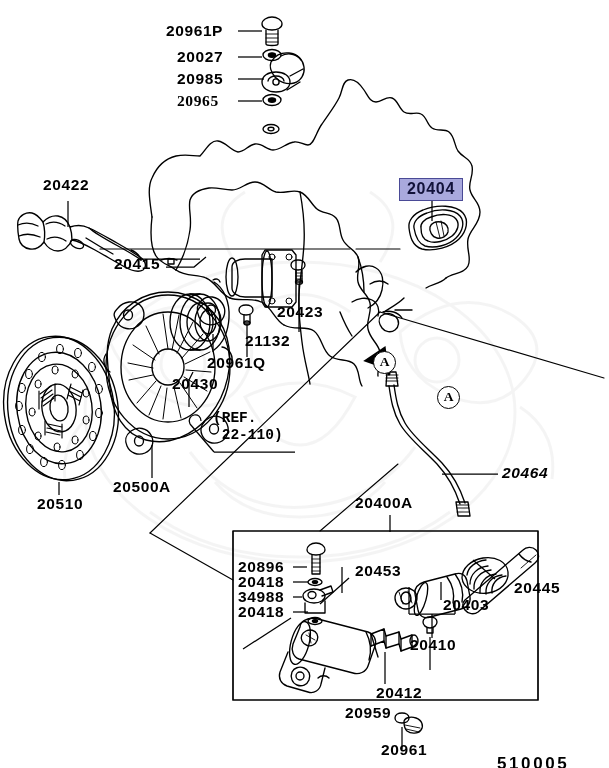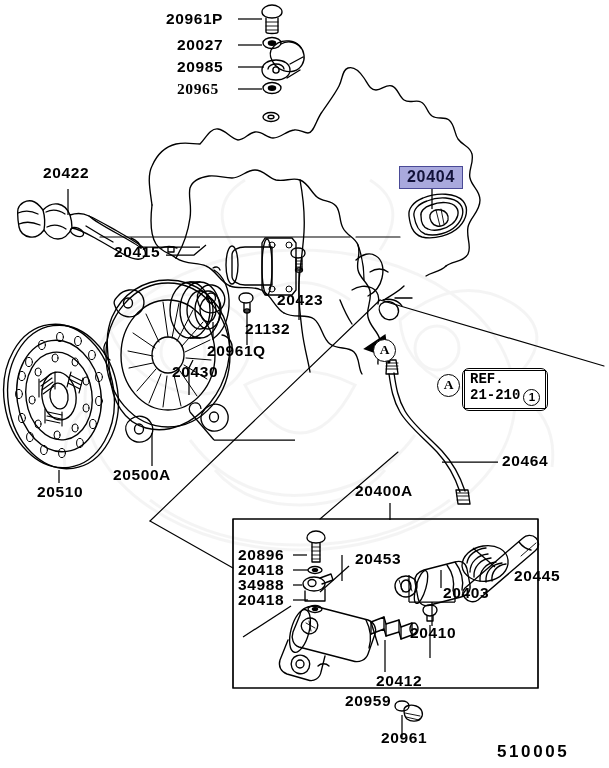--- a/index.html
+++ b/index.html
@@ -2,21 +2,21 @@
 <html><head>
 <meta charset="utf-8">
 <title>Parts Diagram 510005</title>
 <style>
   html,body{margin:0;padding:0;background:#ffffff;}
   body{
     width:609px;height:768px;position:relative;overflow:hidden;
     font-family:"Liberation Sans", sans-serif;
     color:#000;
   }
-  #stage{position:absolute;left:0;top:0;width:609px;height:644px;}
+  #stage{position:absolute;left:0;top:12px;width:609px;height:644px;}
   svg.layer{position:absolute;left:0;top:0;width:609px;height:768px;}
 
   .lbl{
     position:absolute;
     font-family:"Liberation Sans", sans-serif;
     font-size:15.5px;
     font-weight:700;
     letter-spacing:0.6px;
     color:#000;
     white-space:nowrap;
@@ -535,32 +535,27 @@
   <div class="lbl" style="left:114px;top:244px;">20415</div>
   <div class="lbl" style="left:277px;top:292px;">20423</div>
   <div class="lbl" style="left:245px;top:321px;">21132</div>
   <div class="lbl" style="left:207px;top:343px;">20961Q</div>
   <div class="lbl" style="left:172px;top:364px;">20430</div>
   <div class="lbl" style="left:113px;top:467px;">20500A</div>
   <div class="lbl" style="left:37px;top:484px;">20510</div>
 
   <div class="hl" style="left:399px;top:166px;">20404</div>
 
+  <div class="ref2" style="left:213px;top:398px;"><span>(REF.</span><br><span> 22-110)</span></div>
 
   <div class="circA" style="left:373px;top:339px;">A</div>
   <div class="circA" style="left:437px;top:374px;">A</div>
 
-  <div class="refbox" style="left:462px;top:368px;">
-    <div class="inner refmono">
-      <span class="r1">REF.</span>
-      <span class="r2"><span>21-210</span><span class="circnum">1</span></span>
-    </div>
-  </div>
-
-  <div class="lbl" style="left:502px;top:453px;">20464</div>
+
+  <div class="lbl" style="left:502px;top:453px;font-style:italic;">20464</div>
   <div class="lbl" style="left:355px;top:483px;">20400A</div>
 
   <div class="lbl" style="left:238px;top:547px;">20896</div>
   <div class="lbl" style="left:238px;top:562px;">20418</div>
   <div class="lbl" style="left:238px;top:577px;">34988</div>
   <div class="lbl" style="left:238px;top:592px;">20418</div>
   <div class="lbl" style="left:355px;top:551px;">20453</div>
   <div class="lbl" style="left:483px;top:568px;margin-left:31px;">20445</div>
   <div class="lbl" style="left:443px;top:585px;">20403</div>
   <div class="lbl" style="left:410px;top:625px;">20410</div>

